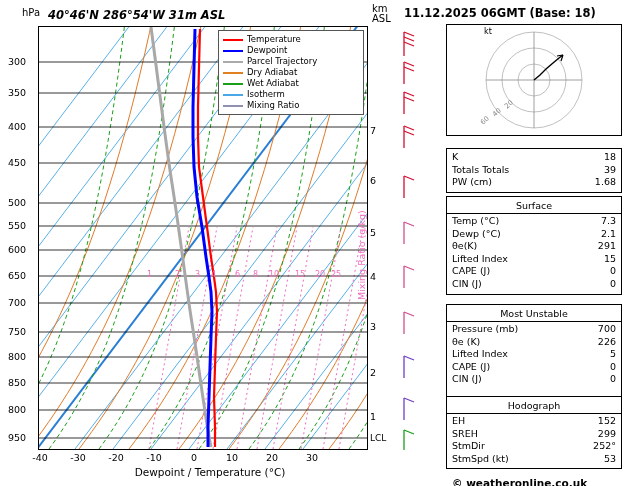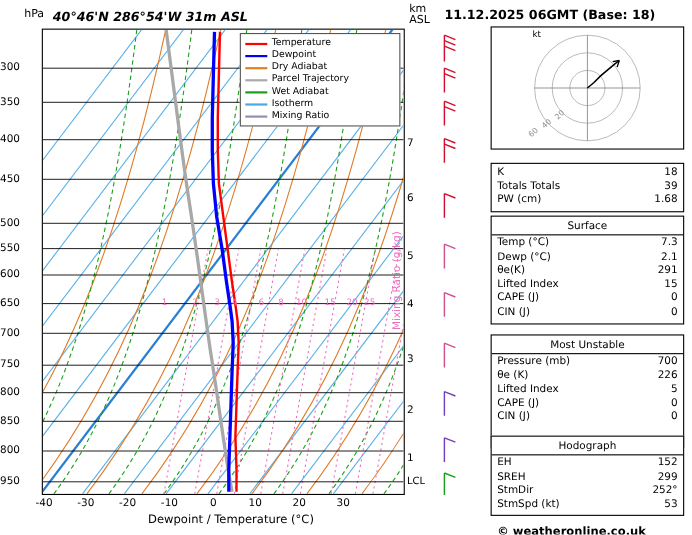--- a/index.html
+++ b/index.html
@@ -5,21 +5,21 @@
   html,body{margin:0;padding:0;}
   body{width:629px;height:486px;background:#ffffff;font-family:"DejaVu Sans",sans-serif;overflow:hidden;}
   .root{position:relative;width:629px;height:486px;}
   .abs{position:absolute;}
   
   #skewt-panel{left:0;top:0;width:400px;height:486px;}
   #plot-title{left:48px;top:8px;font-size:11.5px;font-weight:bold;color:#000;white-space:nowrap;font-style:italic;}
   #hpa-label{left:22px;top:7px;font-size:10px;color:#000;}
   #km-label{left:372px;top:4px;font-size:10px;color:#000;text-align:left;line-height:10px;}
   .plotbox{left:38px;top:26px;width:330px;height:424px;border:1px solid #000;box-sizing:border-box;background:#fff;overflow:hidden;}
-  .ytick{font-size:9.5px;color:#000;text-align:left;width:34px;left:0;}
+  .ytick{font-size:9.5px;color:#000;text-align:center;width:34px;left:0;}
   .xtick{font-size:9.5px;color:#000;text-align:center;width:40px;}
   #xaxis-label{left:100px;top:466px;width:220px;text-align:center;font-size:10.5px;color:#000;}
   #mixing-ratio-label{color:#f06ec0;font-size:9.5px;transform:rotate(-90deg);transform-origin:left top;left:356px;top:300px;white-space:nowrap;}
   .kmtick{font-size:9.5px;color:#000;left:370px;width:16px;text-align:left;}
   #lcl-label{font-size:9px;color:#000;left:370px;top:433px;}
   
   #legend{left:218px;top:30px;width:146px;background:#fff;border:1px solid #555;padding:3px 4px;box-sizing:border-box;}
   .lg-row{display:flex;align-items:center;height:11px;}
   .lg-swatch{width:20px;height:0;border-top-width:2px;border-top-style:solid;margin-right:4px;}
   .lg-txt{font-size:8.5px;color:#000;line-height:11px;}
@@ -226,26 +226,26 @@
     <div class="abs" id="legend">
       <div class="lg-row">
         <span class="lg-swatch" style="border-top-color:#ff0000"></span>
         <span class="lg-txt">Temperature</span>
       </div>
       <div class="lg-row">
         <span class="lg-swatch" style="border-top-color:#0000ff"></span>
         <span class="lg-txt">Dewpoint</span>
       </div>
       <div class="lg-row">
+        <span class="lg-swatch" style="border-top-color:#aaaaaa"></span>
+        <span class="lg-txt">Parcel Trajectory</span>
+      </div>
+      <div class="lg-row">
         <span class="lg-swatch" style="border-top-color:#e08020"></span>
         <span class="lg-txt">Dry Adiabat</span>
-      </div>
-      <div class="lg-row">
-        <span class="lg-swatch" style="border-top-color:#aaaaaa"></span>
-        <span class="lg-txt">Parcel Trajectory</span>
       </div>
       <div class="lg-row">
         <span class="lg-swatch" style="border-top-color:#1aa01a"></span>
         <span class="lg-txt">Wet Adiabat</span>
       </div>
       <div class="lg-row">
         <span class="lg-swatch" style="border-top-color:#4aa8e8"></span>
         <span class="lg-txt">Isotherm</span>
       </div>
       <div class="lg-row">

